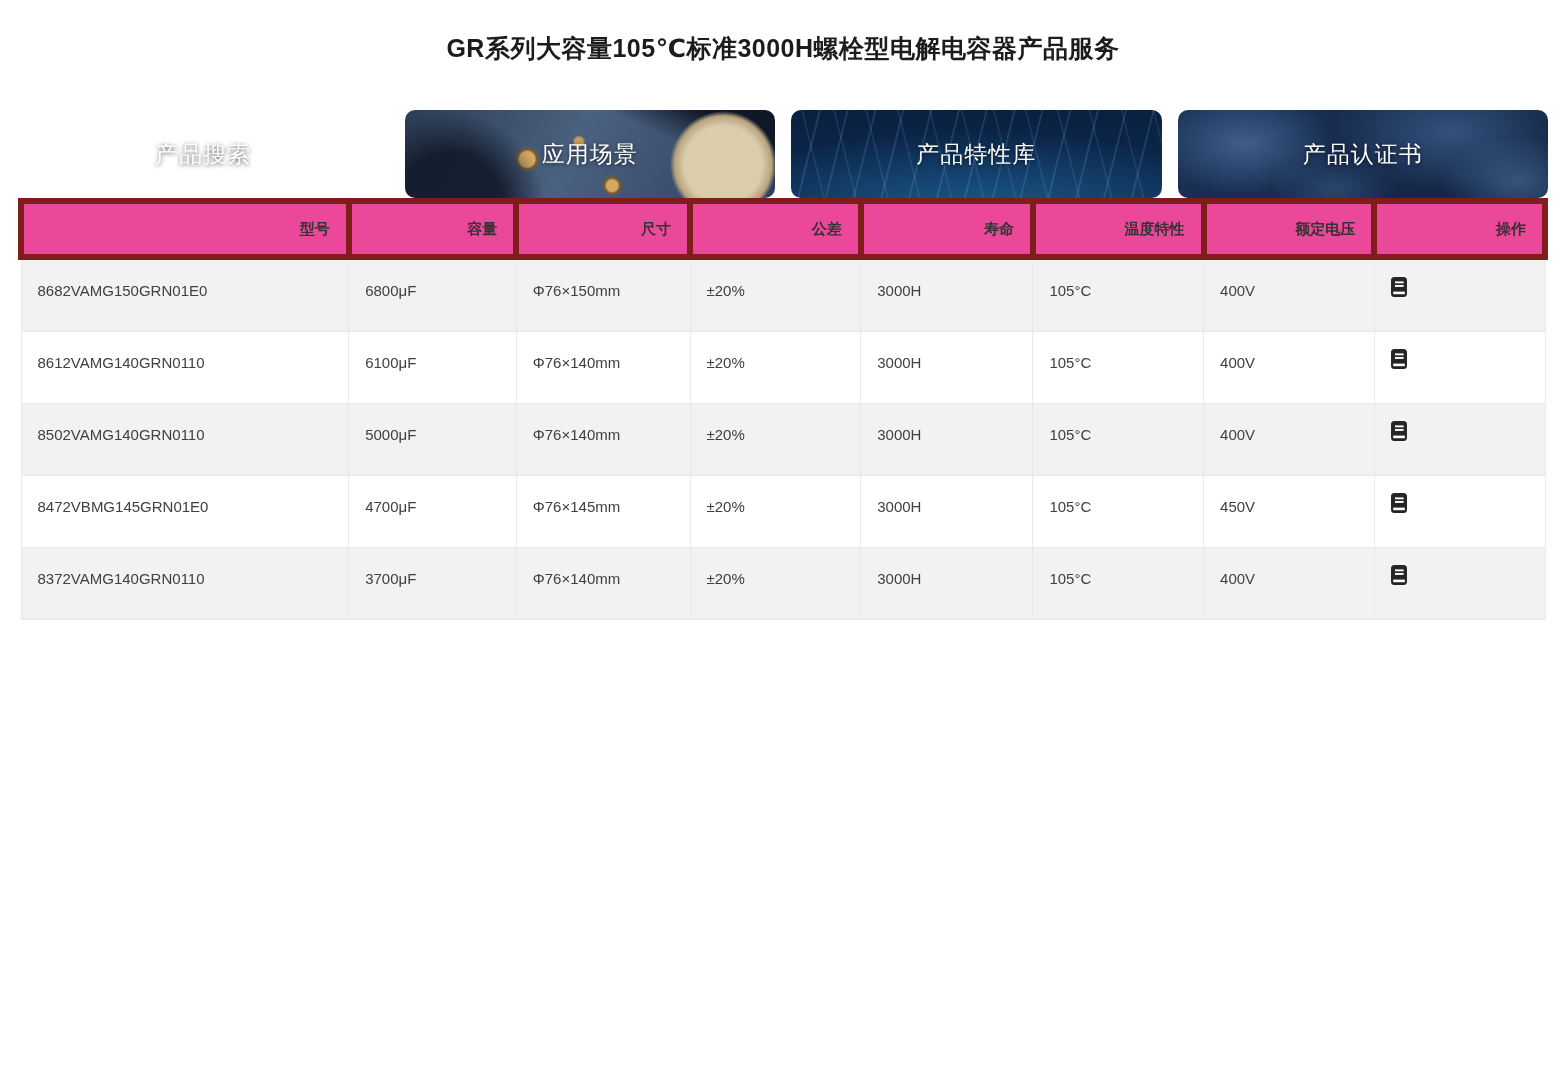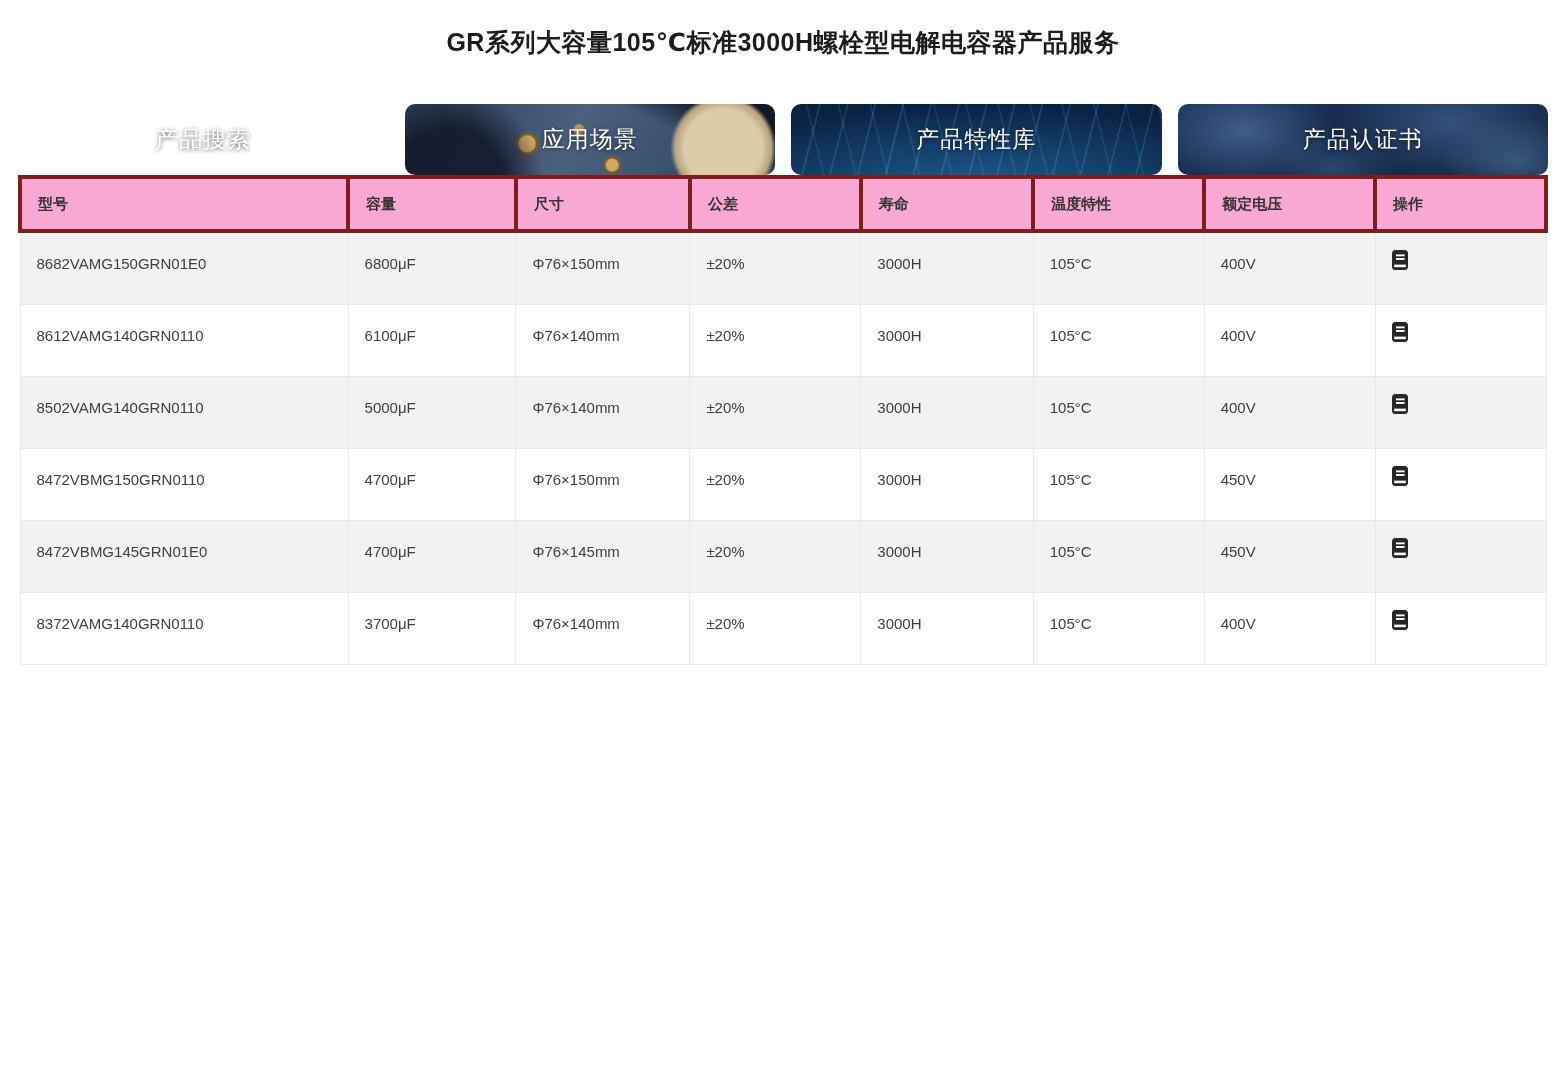--- a/index.html
+++ b/index.html
@@ -9,30 +9,30 @@
     color:#333;
   }
   .page{padding:0 18px 14px 18px;box-sizing:border-box;}
 
   h1.page-title, h2.list-title{
     text-align:center;
     font-size:25px;
     font-weight:bold;
     color:#1c1c1c;
     letter-spacing:.5px;
-    margin:8px;
+    margin:14px;
   }
   h1.page-title{padding-top:18px;margin-bottom:45px;}
   h2.list-title{margin-top:62px;margin-bottom:46px;}
 
   
   .nav-row{
     display:flex;
     gap:16px;
-    height:71px;
+    height:88px;
   }
   .nav-card{
     flex:1;
     position:relative;
     border-radius:10px;
     overflow:hidden;
     display:flex;
     align-items:center;
     justify-content:center;
     cursor:pointer;
@@ -83,26 +83,26 @@
   }
 
   
   table.product-table{
     width:100%;
     border-collapse:collapse;
     table-layout:fixed;
     font-size:15px;
   }
   .product-table th{
-    text-align:left;
+    text-align:right;
     font-weight:bold;
     color:#333;
-    background:#f9a8d4;
+    background:#ec4899;
     padding:16px 16px 15px 16px;
-    border:4px solid #7f1d1d;
+    border:6px solid #7f1d1d;
   }
   .product-table td{
     vertical-align:top;
     padding:22px 16px 31px 16px;
     border:1px solid #e9e9e9;
     color:#404040;
   }
   .product-table tbody tr:nth-child(odd){background:#f2f2f2;}
   .product-table tbody tr:nth-child(even){background:#ffffff;}
   td.op-cell{padding-top:17px;}
@@ -198,35 +198,20 @@
           <td>105°C</td>
           <td>400V</td>
           <td class="op-cell"><button class="doc-btn"><svg width="16" height="20" viewBox="0 0 16 20">
                 <rect x="0.5" y="0.5" width="15" height="19" rx="2.6" fill="#262626" stroke="#262626"></rect>
                 <rect x="4" y="4.4" width="8.6" height="1.9" fill="#ffffff"></rect>
                 <rect x="4" y="8" width="8.6" height="1.9" fill="#ffffff"></rect>
                 <rect x="2.2" y="14.6" width="11.6" height="2.6" fill="#ffffff"></rect>
               </svg></button></td>
         </tr>
         <tr>
-          <td>8472VBMG150GRN0110</td>
-          <td>4700μF</td>
-          <td>Φ76×150mm</td>
-          <td>±20%</td>
-          <td>3000H</td>
-          <td>105°C</td>
-          <td>450V</td>
-          <td class="op-cell"><button class="doc-btn"><svg width="16" height="20" viewBox="0 0 16 20">
-                <rect x="0.5" y="0.5" width="15" height="19" rx="2.6" fill="#262626" stroke="#262626"></rect>
-                <rect x="4" y="4.4" width="8.6" height="1.9" fill="#ffffff"></rect>
-                <rect x="4" y="8" width="8.6" height="1.9" fill="#ffffff"></rect>
-                <rect x="2.2" y="14.6" width="11.6" height="2.6" fill="#ffffff"></rect>
-              </svg></button></td>
-        </tr>
-        <tr>
           <td>8472VBMG145GRN01E0</td>
           <td>4700μF</td>
           <td>Φ76×145mm</td>
           <td>±20%</td>
           <td>3000H</td>
           <td>105°C</td>
           <td>450V</td>
           <td class="op-cell"><button class="doc-btn"><svg width="16" height="20" viewBox="0 0 16 20">
                 <rect x="0.5" y="0.5" width="15" height="19" rx="2.6" fill="#262626" stroke="#262626"></rect>
                 <rect x="4" y="4.4" width="8.6" height="1.9" fill="#ffffff"></rect>

